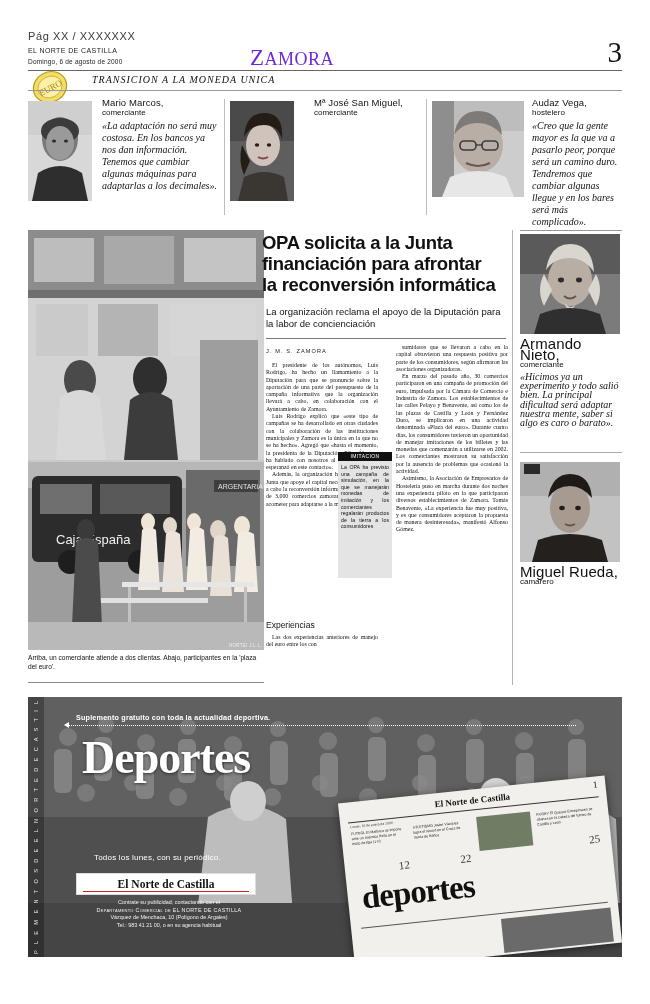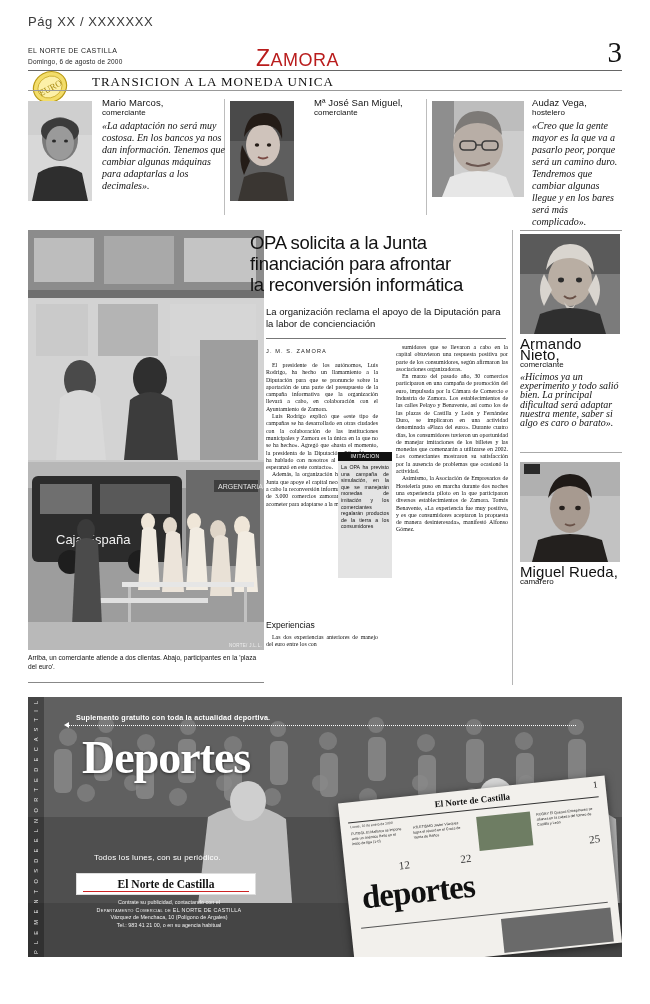--- a/index.html
+++ b/index.html
@@ -1,43 +1,43 @@
 <!DOCTYPE html>
 <html><head>
 <meta charset="utf-8">
 <style>
   html,body{margin:0;padding:0;background:#ffffff;}
   body{width:650px;height:1004px;overflow:hidden;font-family:"Liberation Sans",sans-serif;color:#000;}
   .page{position:relative;width:650px;height:1004px;background:#fff;}
 
   
-  .slug{position:absolute;left:28px;top:14px;font-size:13px;letter-spacing:.6px;color:#3a3a3a;font-family:"Liberation Sans",sans-serif;}
+  .slug{position:absolute;left:28px;top:30px;font-size:11px;letter-spacing:.6px;color:#3a3a3a;font-family:"Liberation Sans",sans-serif;}
 
   
   .masthead{position:absolute;left:28px;top:46px;width:594px;height:24px;}
   .mh-left{position:absolute;left:0;top:0;line-height:9px;}
   .mh-paper{font-size:7px;letter-spacing:.4px;color:#222;}
   .mh-date{font-size:6.5px;letter-spacing:.2px;color:#222;margin-top:2px;}
-  .mh-section{position:absolute;left:228px;top:-1px;font-family:Liberation Sans, sans-serif;font-size:18px;letter-spacing:.5px;color:#b91c1c;}
+  .mh-section{position:absolute;left:222px;top:-1px;font-family:Liberation Serif, serif;font-size:18px;letter-spacing:.5px;color:#6d28d9;}
   .mh-section .cap{font-size:23px;}
   .mh-page{position:absolute;right:0;top:-8px;font-family:"Liberation Serif",serif;font-size:29px;color:#111;line-height:1;}
   .rule{position:absolute;background:#555;}
   .rule-1{left:28px;top:70px;width:594px;height:1px;background:#666;}
   .rule-2{left:28px;top:90px;width:594px;height:1px;background:#999;}
 
   
   .coin{position:absolute;left:30px;top:68px;width:44px;height:34px;}
   .coin svg{display:block;}
 
-  .kicker{position:absolute;left:92px;top:74px;font-family:"Liberation Serif",serif;font-size:13px;letter-spacing:1px;color:#111;}
+  .kicker{position:absolute;left:92px;top:74px;font-family:"Liberation Serif",serif;font-style:italic;font-size:10px;letter-spacing:1px;color:#111;}
 
   
   .strip{position:absolute;left:28px;top:97px;width:594px;height:122px;}
   .ivbox{position:absolute;top:0;width:190px;height:122px;}
-  .ivbox.b1{left:0;padding-left:8px;}
+  .ivbox.b1{left:0;}
   .ivbox.b2{left:202px;}
   .ivbox.b3{left:404px;}
   .ivsep{position:absolute;top:2px;width:1px;height:116px;background:#bdbdbd;}
   .ivsep.s1{left:196px;}
   .ivsep.s2{left:398px;}
   .ivphoto{position:absolute;left:0;top:4px;width:64px;height:100px;background:#8a8a8a;overflow:hidden;}
   .ivbox.b3 .ivphoto{width:92px;height:96px;}
   .ivtext{position:absolute;top:0;right:0;}
   .ivbox.b1 .ivtext{left:74px;}
   .ivbox.b2 .ivtext{left:74px;margin-left:10px;}
@@ -45,21 +45,21 @@
   .iv-name{font-size:9.5px;font-weight:400;letter-spacing:.1px;color:#111;line-height:11px;}
   .iv-role{font-size:8px;color:#111;line-height:10px;margin-bottom:2px;}
   .iv-quote{font-family:"Liberation Serif",serif;font-style:italic;font-size:10px;line-height:12px;color:#111;}
 
   
   .mainphoto{position:absolute;left:28px;top:230px;width:236px;height:420px;background:#909090;overflow:hidden;}
   .photo-credit{position:absolute;right:2px;bottom:2px;font-size:4.5px;color:#eee;letter-spacing:.3px;}
   .maincaption{position:absolute;left:28px;top:654px;width:236px;font-size:6.6px;line-height:8.6px;color:#111;}
   .caprule{position:absolute;left:28px;top:682px;width:236px;height:1px;background:#888;}
 
-  .headline{position:absolute;left:250px;top:232px;width:240px;}
+  .headline{position:absolute;left:262px;top:232px;width:240px;font-weight:bold;}
   .hl-line{font-size:18.5px;line-height:21px;color:#111;letter-spacing:-.3px;}
   .subhead{position:absolute;left:266px;top:306px;width:240px;font-size:9.5px;line-height:12px;color:#111;}
   .hrule{position:absolute;left:266px;top:338px;width:240px;height:1px;background:#777;}
 
   .byline{position:absolute;left:266px;top:348px;font-size:5.6px;letter-spacing:1.1px;color:#222;}
 
   .col{position:absolute;font-family:"Liberation Serif",serif;font-size:5.9px;line-height:7.3px;text-align:justify;color:#111;}
   .col p{margin:0 0 0 0;text-indent:6px;}
   .col p.first{text-indent:6px;}
   .colA{left:266px;top:362px;width:112px;}

